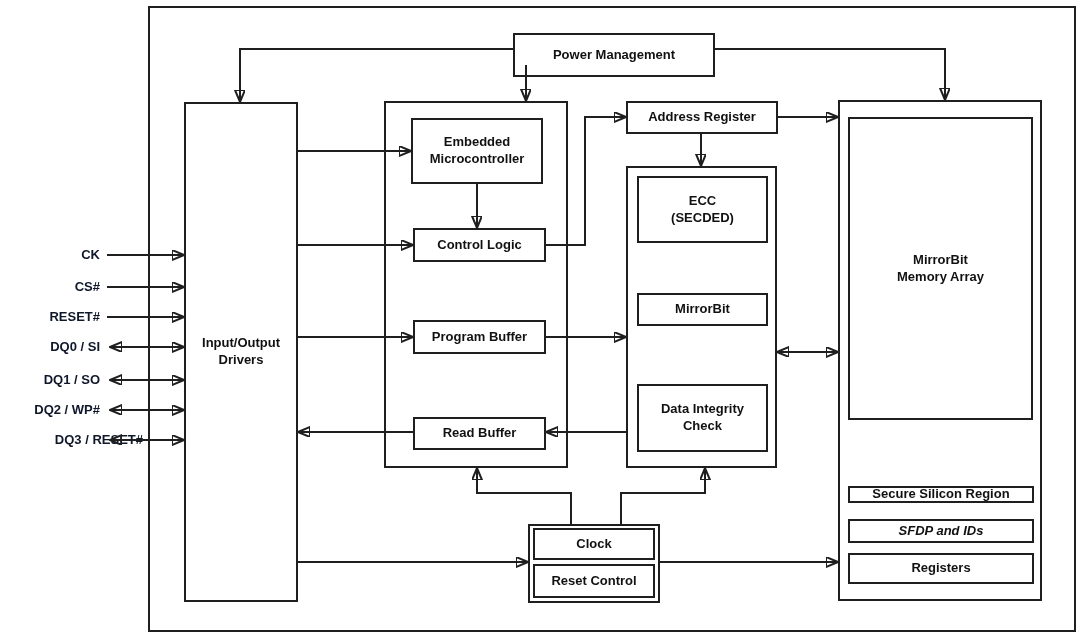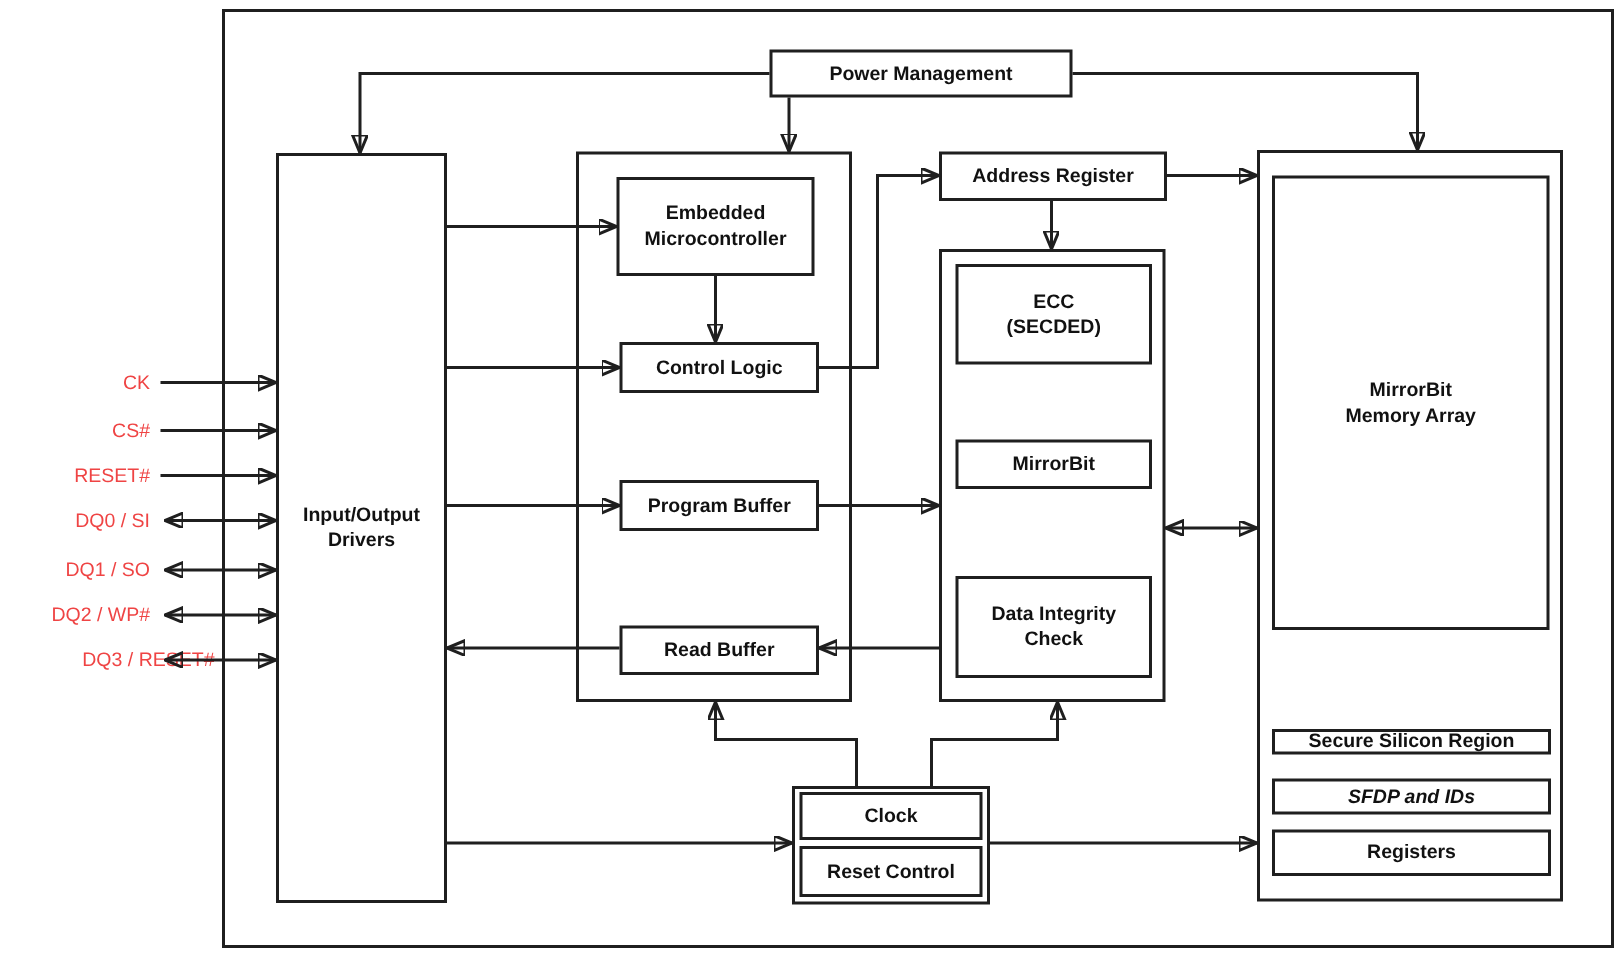--- a/index.html
+++ b/index.html
@@ -42,22 +42,22 @@
     box-sizing: border-box;
   }
   .sig-label {
     position: absolute;
     left: 0;
     width: 100px;
     height: 18px;
     line-height: 18px;
     text-align: right;
     font-size: 13px;
-    font-weight: normal;
-    color: #ef4444;
+    font-weight: bold;
+    color: #0f172a;
     white-space: nowrap;
   }
   .wires {
     position: absolute;
     left: 0; top: 0;
     width: 1080px;
     height: 637px;
     pointer-events: none;
   }
   .wires path {
@@ -67,21 +67,21 @@
   }
 
   
   #outer-border   { left:148px; top:6px;   width:928px; height:626px; }
   #mid-container  { left:384px; top:101px; width:184px; height:367px; }
   #ecc-container  { left:626px; top:166px; width:151px; height:302px; }
   #mem-outer      { left:838px; top:100px; width:204px; height:501px; }
   #clk-outer      { left:528px; top:524px; width:132px; height:79px;  }
 
   
-  #box-pm        { left:513px; top:33px;  width:202px; height:32px; }
+  #box-pm        { left:513px; top:33px;  width:202px; height:44px; }
   #box-io        { left:184px; top:102px; width:114px; height:500px; }
   #box-emb       { left:411px; top:118px; width:132px; height:66px; }
   #box-ctl       { left:413px; top:228px; width:133px; height:34px; }
   #box-pgm       { left:413px; top:320px; width:133px; height:34px; }
   #box-rd        { left:413px; top:417px; width:133px; height:33px; }
   #box-addr      { left:626px; top:101px; width:152px; height:33px; }
   #box-ecc       { left:637px; top:176px; width:131px; height:67px; }
   #box-endura    { left:637px; top:293px; width:131px; height:33px; }
   #box-dic       { left:637px; top:384px; width:131px; height:68px; }
   #box-mem       { left:848px; top:117px; width:185px; height:303px; }

